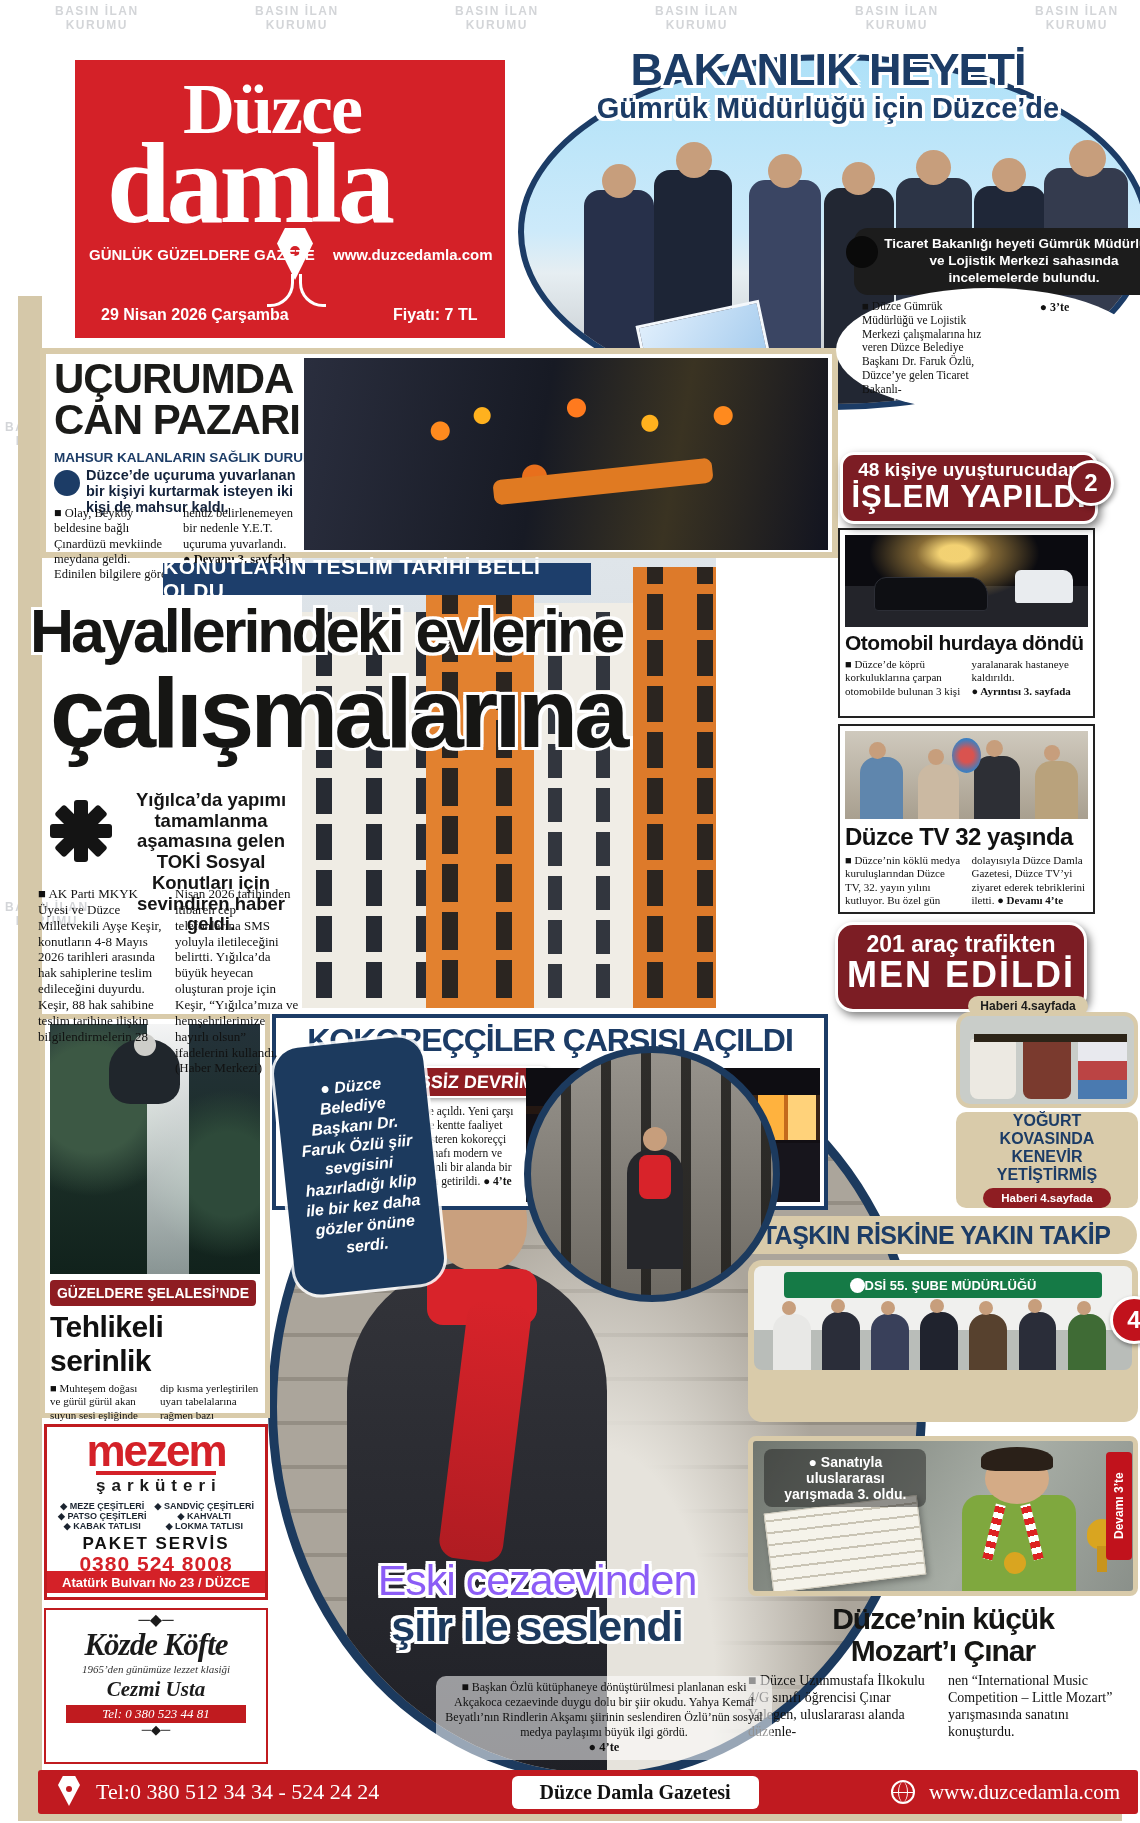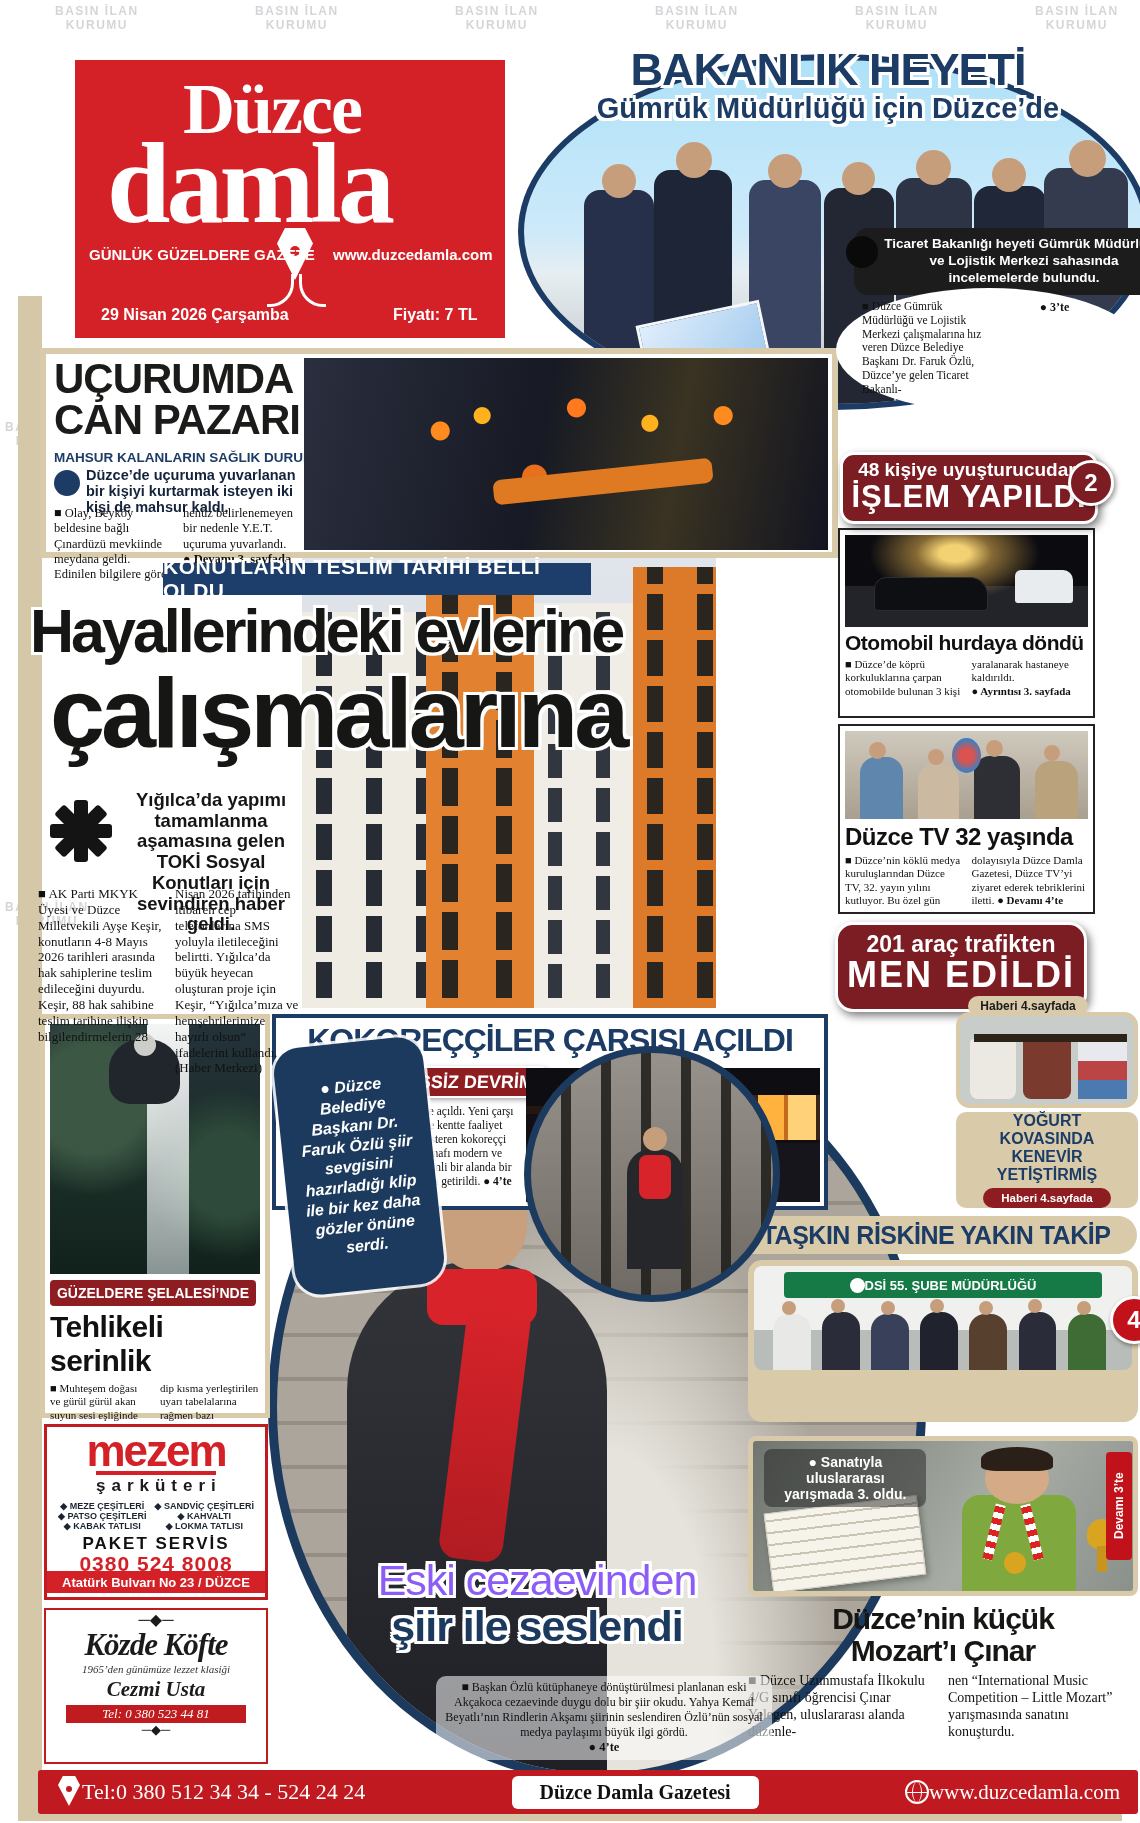--- a/index.html
+++ b/index.html
@@ -386,21 +386,21 @@
   <div class="abs" style="left:748px;top:1602px;width:390px;text-align:center;z-index:2">
     <div style="font-size:30px;font-weight:900;letter-spacing:-1px;color:#161614">Düzce’nin küçük</div>
     <div style="font-size:30px;font-weight:900;letter-spacing:-1px;color:#161614;line-height:1">Mozart’ı Çınar</div>
   </div>
   <div class="colwrap abs" style="left:748px;top:1672px;width:390px;z-index:2">
     <div style="font-size:14px">■ Düzce Uzunmustafa İlkokulu 4/G sınıfı öğrencisi Çınar Yelegen, uluslararası alanda düzenle-</div>
     <div style="font-size:14px">nen “International Music Competition – Little Mozart” yarışmasında sanatını konuşturdu.</div>
   </div>
 
   <div class="abs" style="left:38px;top:1770px;width:1100px;height:44px;background:#c01a20;border-radius:3px;display:flex;
-       align-items:center;padding:0 18px;box-sizing:border-box;z-index:5">
+       align-items:center;gap:14px;padding:0 18px;box-sizing:border-box;z-index:5">
     <div style="position:relative;width:26px;height:36px">
       <div style="position:absolute;left:2px;top:2px;width:22px;height:30px;background:#fff;clip-path:polygon(50% 100%,0 30%,22% 0,78% 0,100% 30%)"></div>
       <div style="position:absolute;left:10px;top:12px;width:6px;height:6px;background:#c01a20;border-radius:50%"></div>
     </div>
     <div class="serif" style="font-size:22px;color:#fff">Tel:0 380 512 34 34 - 524 24 24</div>
     <div style="flex:1"></div>
     <div class="serif" style="background:#fff;color:#111;font-size:20px;font-weight:700;padding:5px 28px;border-radius:6px">Düzce Damla Gazetesi</div>
     <div style="flex:1"></div>
     <div style="width:24px;height:24px;border:2px solid #fff;border-radius:50%;box-sizing:border-box;position:relative">
       <div style="position:absolute;left:50%;top:0;width:10px;height:100%;border:1.5px solid #fff;border-top:none;border-bottom:none;border-radius:50%;transform:translateX(-50%);box-sizing:border-box"></div>

